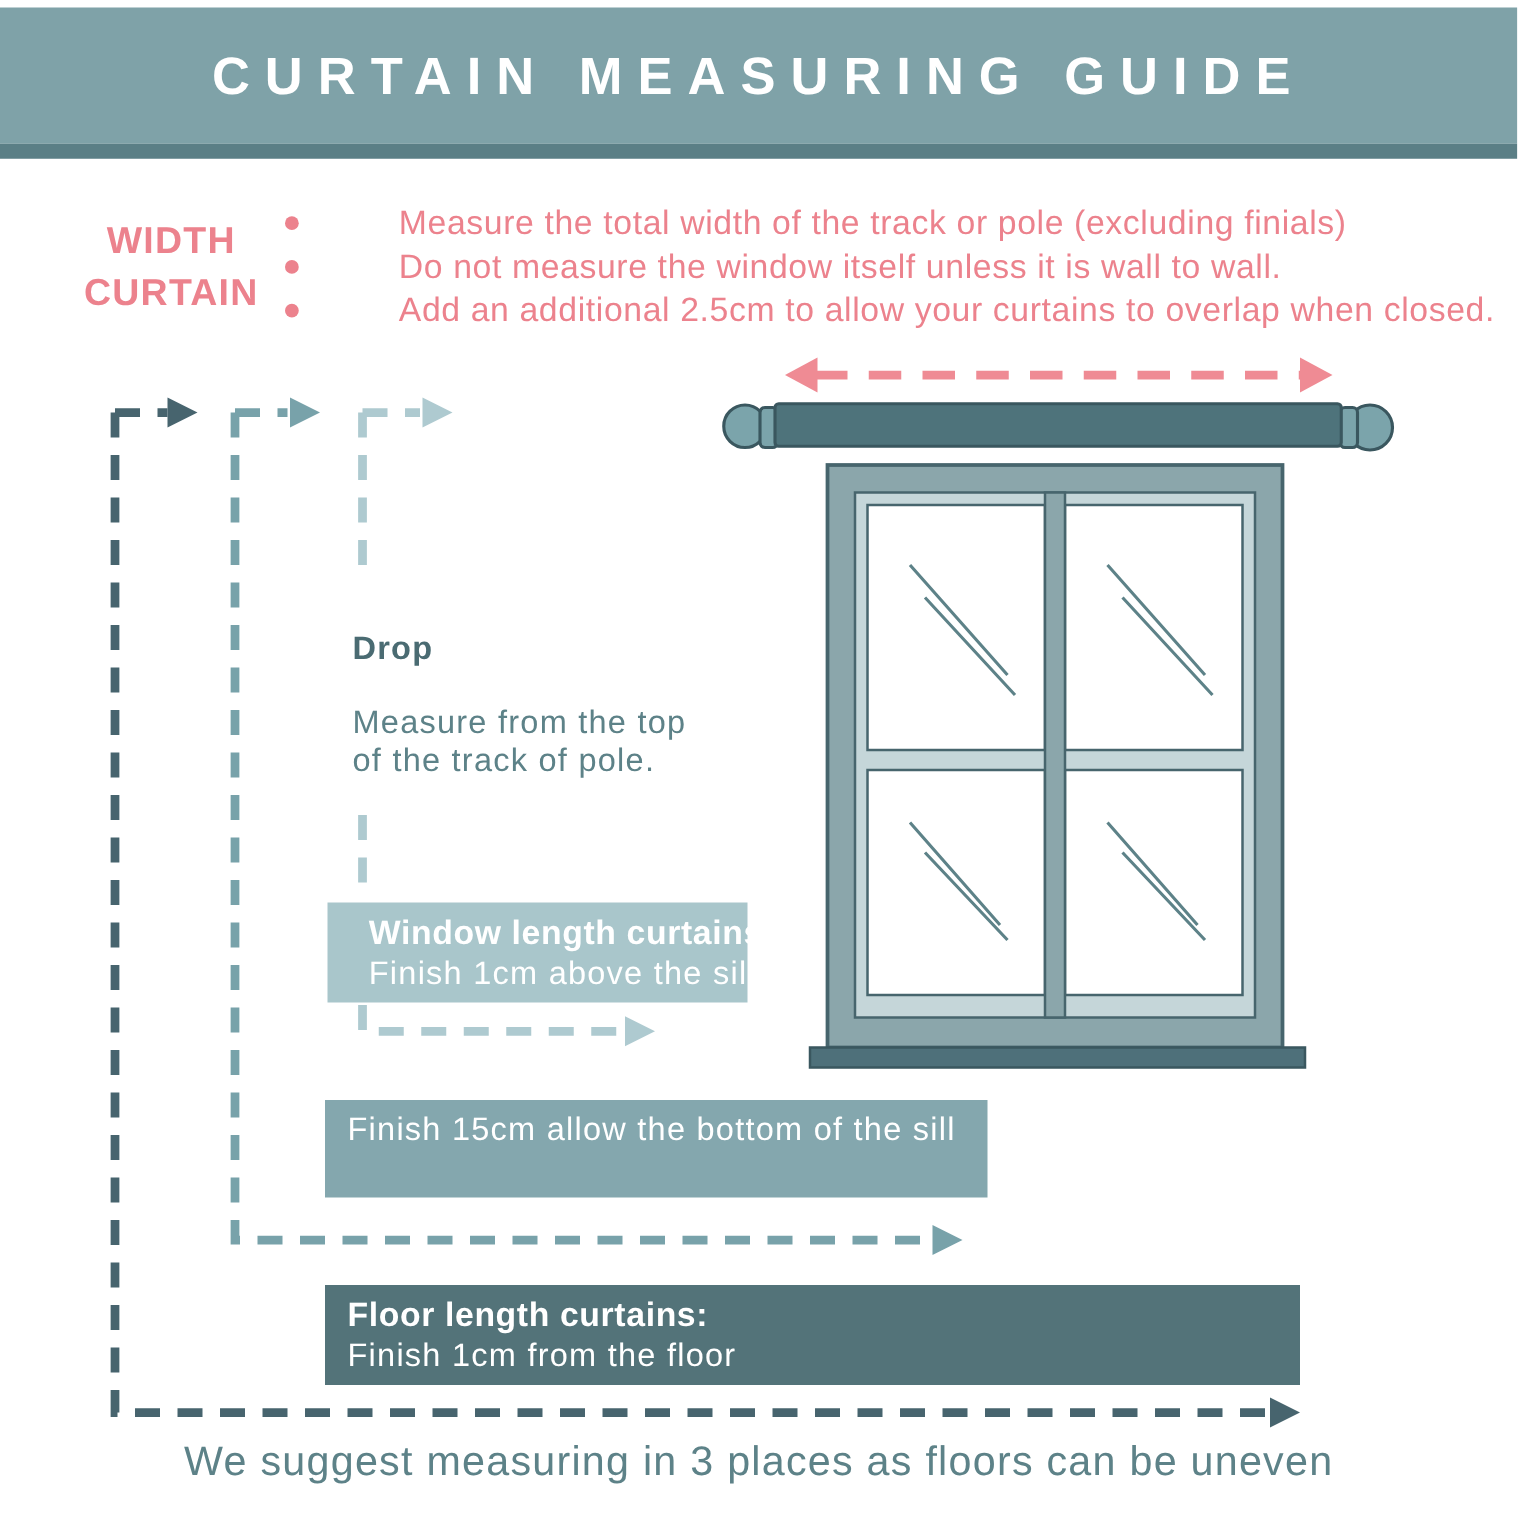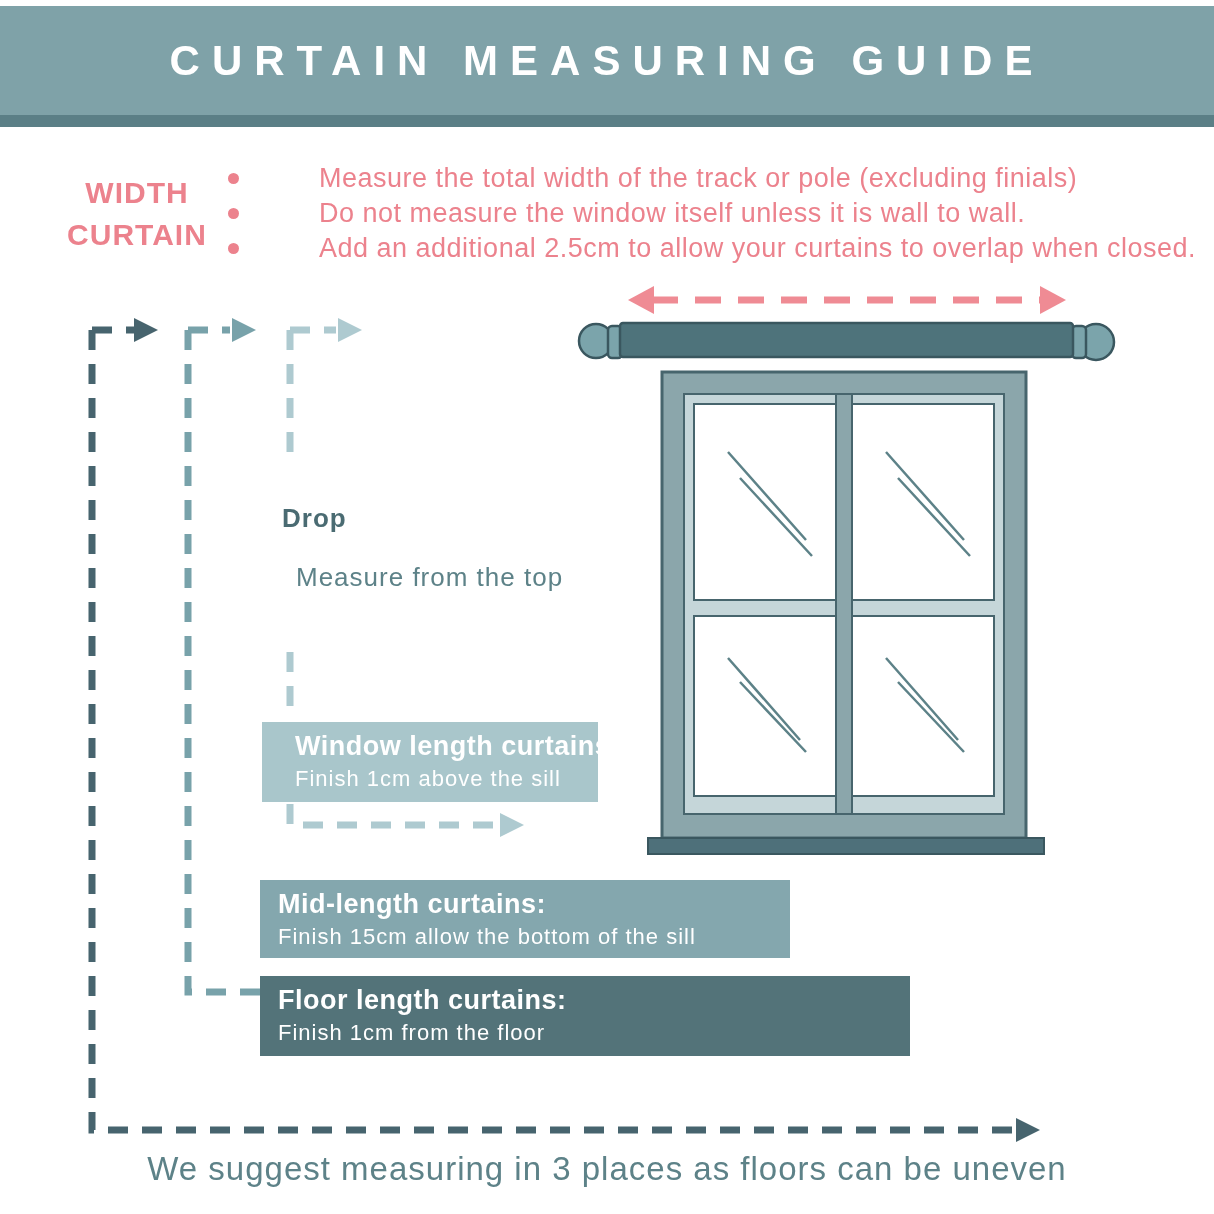--- a/index.html
+++ b/index.html
@@ -25,29 +25,29 @@
   
   .cw-label{position:absolute;left:58px;top:172px;width:158px;text-align:center;
     color:var(--pink);font-weight:700;font-size:30px;line-height:42px;letter-spacing:1px;}
   .bullets{position:absolute;left:228px;top:161px;}
   .bullet-row{display:flex;align-items:center;height:35px;}
   .bullet-dot{width:11px;height:11px;border-radius:50%;background:var(--pink);margin-right:80px;flex:0 0 auto;}
   .bullet-text{color:var(--pink);font-size:27px;letter-spacing:0.5px;white-space:nowrap;text-align:right;}
   
   .drop-heading{position:absolute;left:282px;top:503px;color:var(--teal-heading);
     font-size:26px;font-weight:700;letter-spacing:1px;}
-  .drop-body{position:absolute;left:296px;top:562px;color:var(--teal-text);
+  .drop-body{position:absolute;left:282px;top:562px;color:var(--teal-text);
     font-size:26px;line-height:31px;letter-spacing:1px;}
   
   .label-box{position:absolute;color:var(--white);padding:8px 0 0 18px;box-sizing:border-box;z-index:3;}
   .label-box .box-title{font-size:27px;font-weight:700;letter-spacing:0.5px;line-height:33px;white-space:nowrap;}
-  .label-box .box-sub{font-size:22px;font-weight:400;letter-spacing:1px;line-height:31px;white-space:nowrap;}
+  .label-box .box-sub{font-size:26px;font-weight:400;letter-spacing:1px;line-height:31px;white-space:nowrap;}
   #window-box{left:262px;top:722px;width:336px;height:80px;background:var(--box-light);padding-left:33px;}
   #mid-box{left:260px;top:880px;width:530px;height:78px;background:var(--box-mid);}
-  #floor-box{left:260px;top:976px;width:650px;height:80px;background:var(--box-dark);}
+  #floor-box{left:260px;top:1028px;width:780px;height:80px;background:var(--box-dark);}
   
   .footer-note{position:absolute;left:0;top:1150px;width:1214px;text-align:center;
     color:var(--teal-text);font-size:33px;letter-spacing:1px;}
   
   #diagram{position:absolute;left:0;top:0;z-index:1;pointer-events:none;}
   .mline{fill:none;stroke-width:7;stroke-dasharray:20 14;}
   .mline.dark{stroke:var(--line-dark);}
   .mline.mid{stroke:var(--line-mid);}
   .mline.light{stroke:var(--line-light);}
   .ahead.dark{fill:var(--line-dark);}
@@ -142,28 +142,28 @@
     <g>
       <path class="mline light" d="M290,330 H336 M290,330 V462 M290,652 V718 M290,804 V825 H498"></path>
       <polygon class="ahead light" points="362,330 338,318 338,342"></polygon>
       <polygon class="ahead light" points="524,825 500,813 500,837"></polygon>
     </g>
   </svg>
 
   <div class="drop-heading">Drop</div>
   <div class="drop-body">
     <div>Measure from the top</div>
+    <div>of the track of pole.</div>
   </div>
 
   <div id="window-box" class="label-box">
     <div class="box-title">Window length curtains:</div>
     <div class="box-sub">Finish 1cm above the sill</div>
   </div>
   <div id="mid-box" class="label-box">
-    <div class="box-title">Mid-length curtains:</div>
     <div class="box-sub">Finish 15cm allow the bottom of the sill</div>
   </div>
   <div id="floor-box" class="label-box">
     <div class="box-title">Floor length curtains:</div>
     <div class="box-sub">Finish 1cm from the floor</div>
   </div>
 
   <div class="footer-note">We suggest measuring in 3 places as floors can be uneven</div>
 
 </div>

